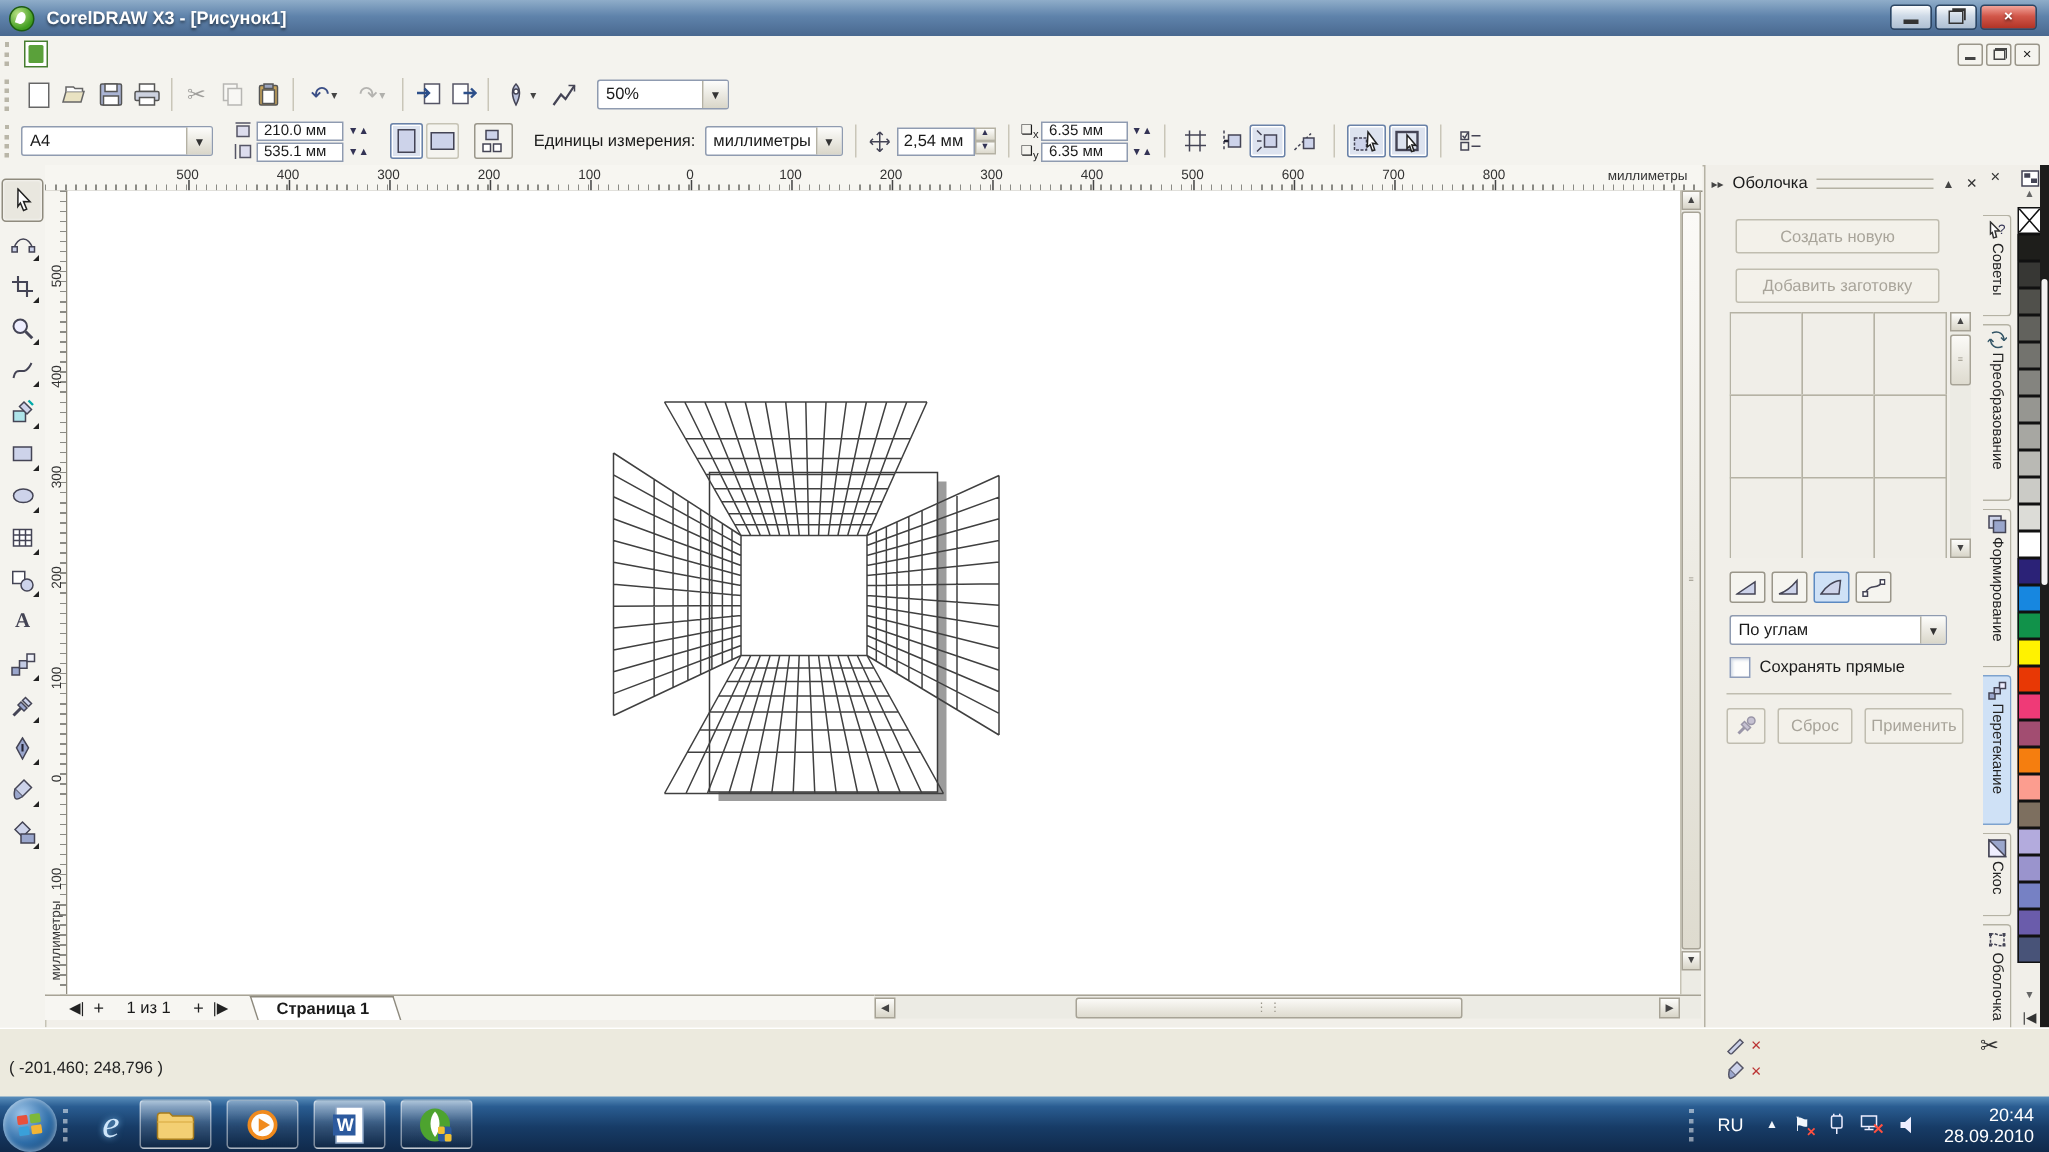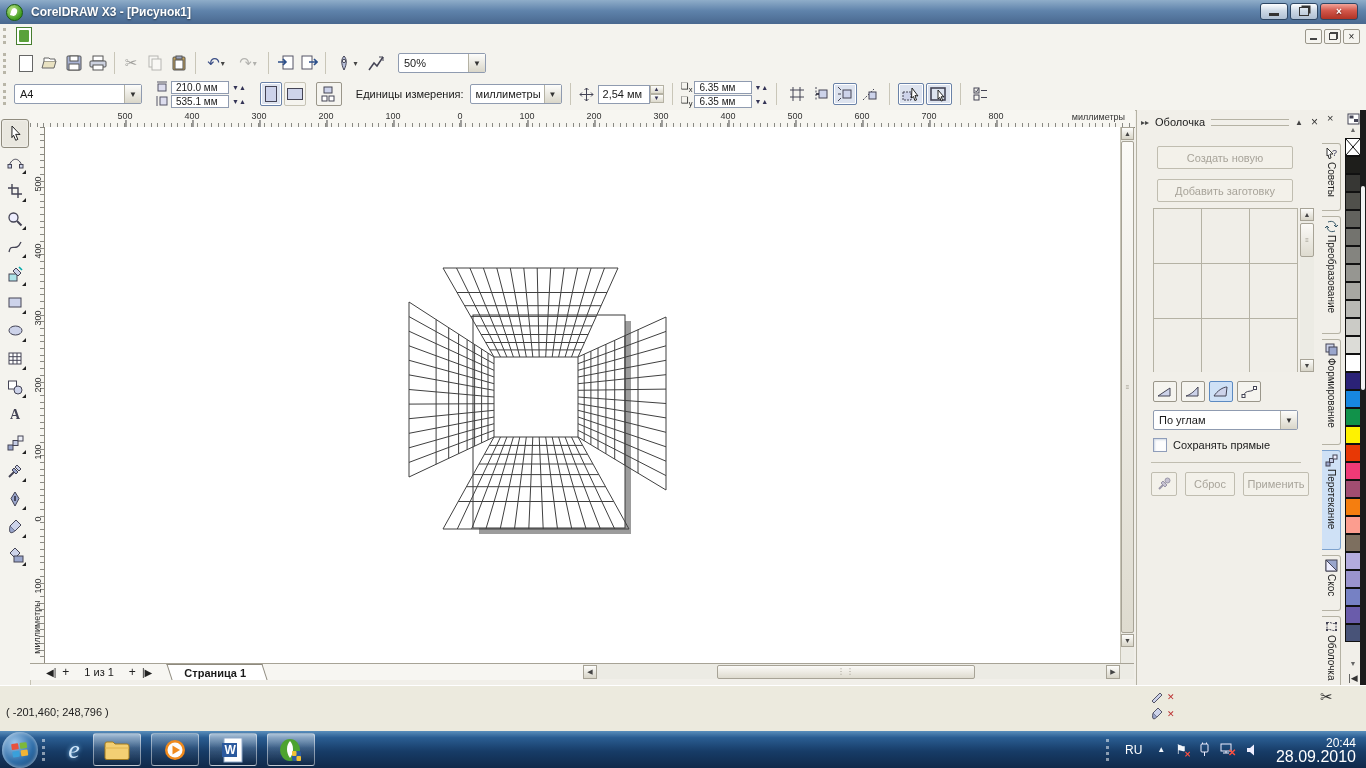--- a/index.html
+++ b/index.html
@@ -780,18 +780,18 @@
       <svg width="17" height="15" style="margin:0 3px;">
           <rect x="1" y="2" width="10" height="7" fill="none" stroke="#eef"></rect>
           <path d="M3 11 H9 M6 9 V11" stroke="#eef"></path>
           <text x="8" y="14" font-size="10" font-weight="bold" fill="#ff5040">✕</text>
         </svg>
       <svg width="14" height="14" style="margin:0 6px;">
           <path d="M1 5 H4 L8 1.5 V12.5 L4 9 H1 Z" fill="#eef"></path>
         </svg>
       <div style="text-align:right;line-height:14px;margin:0 10px;">
         <div style="font-size:12px;">20:44</div>
-        <div style="font-size:16px;">28.09.2010</div>
+        <div style="font-size:12px;">28.09.2010</div>
       </div>
     </div>
   </div>
 
 </div>
 
 </body></html>

